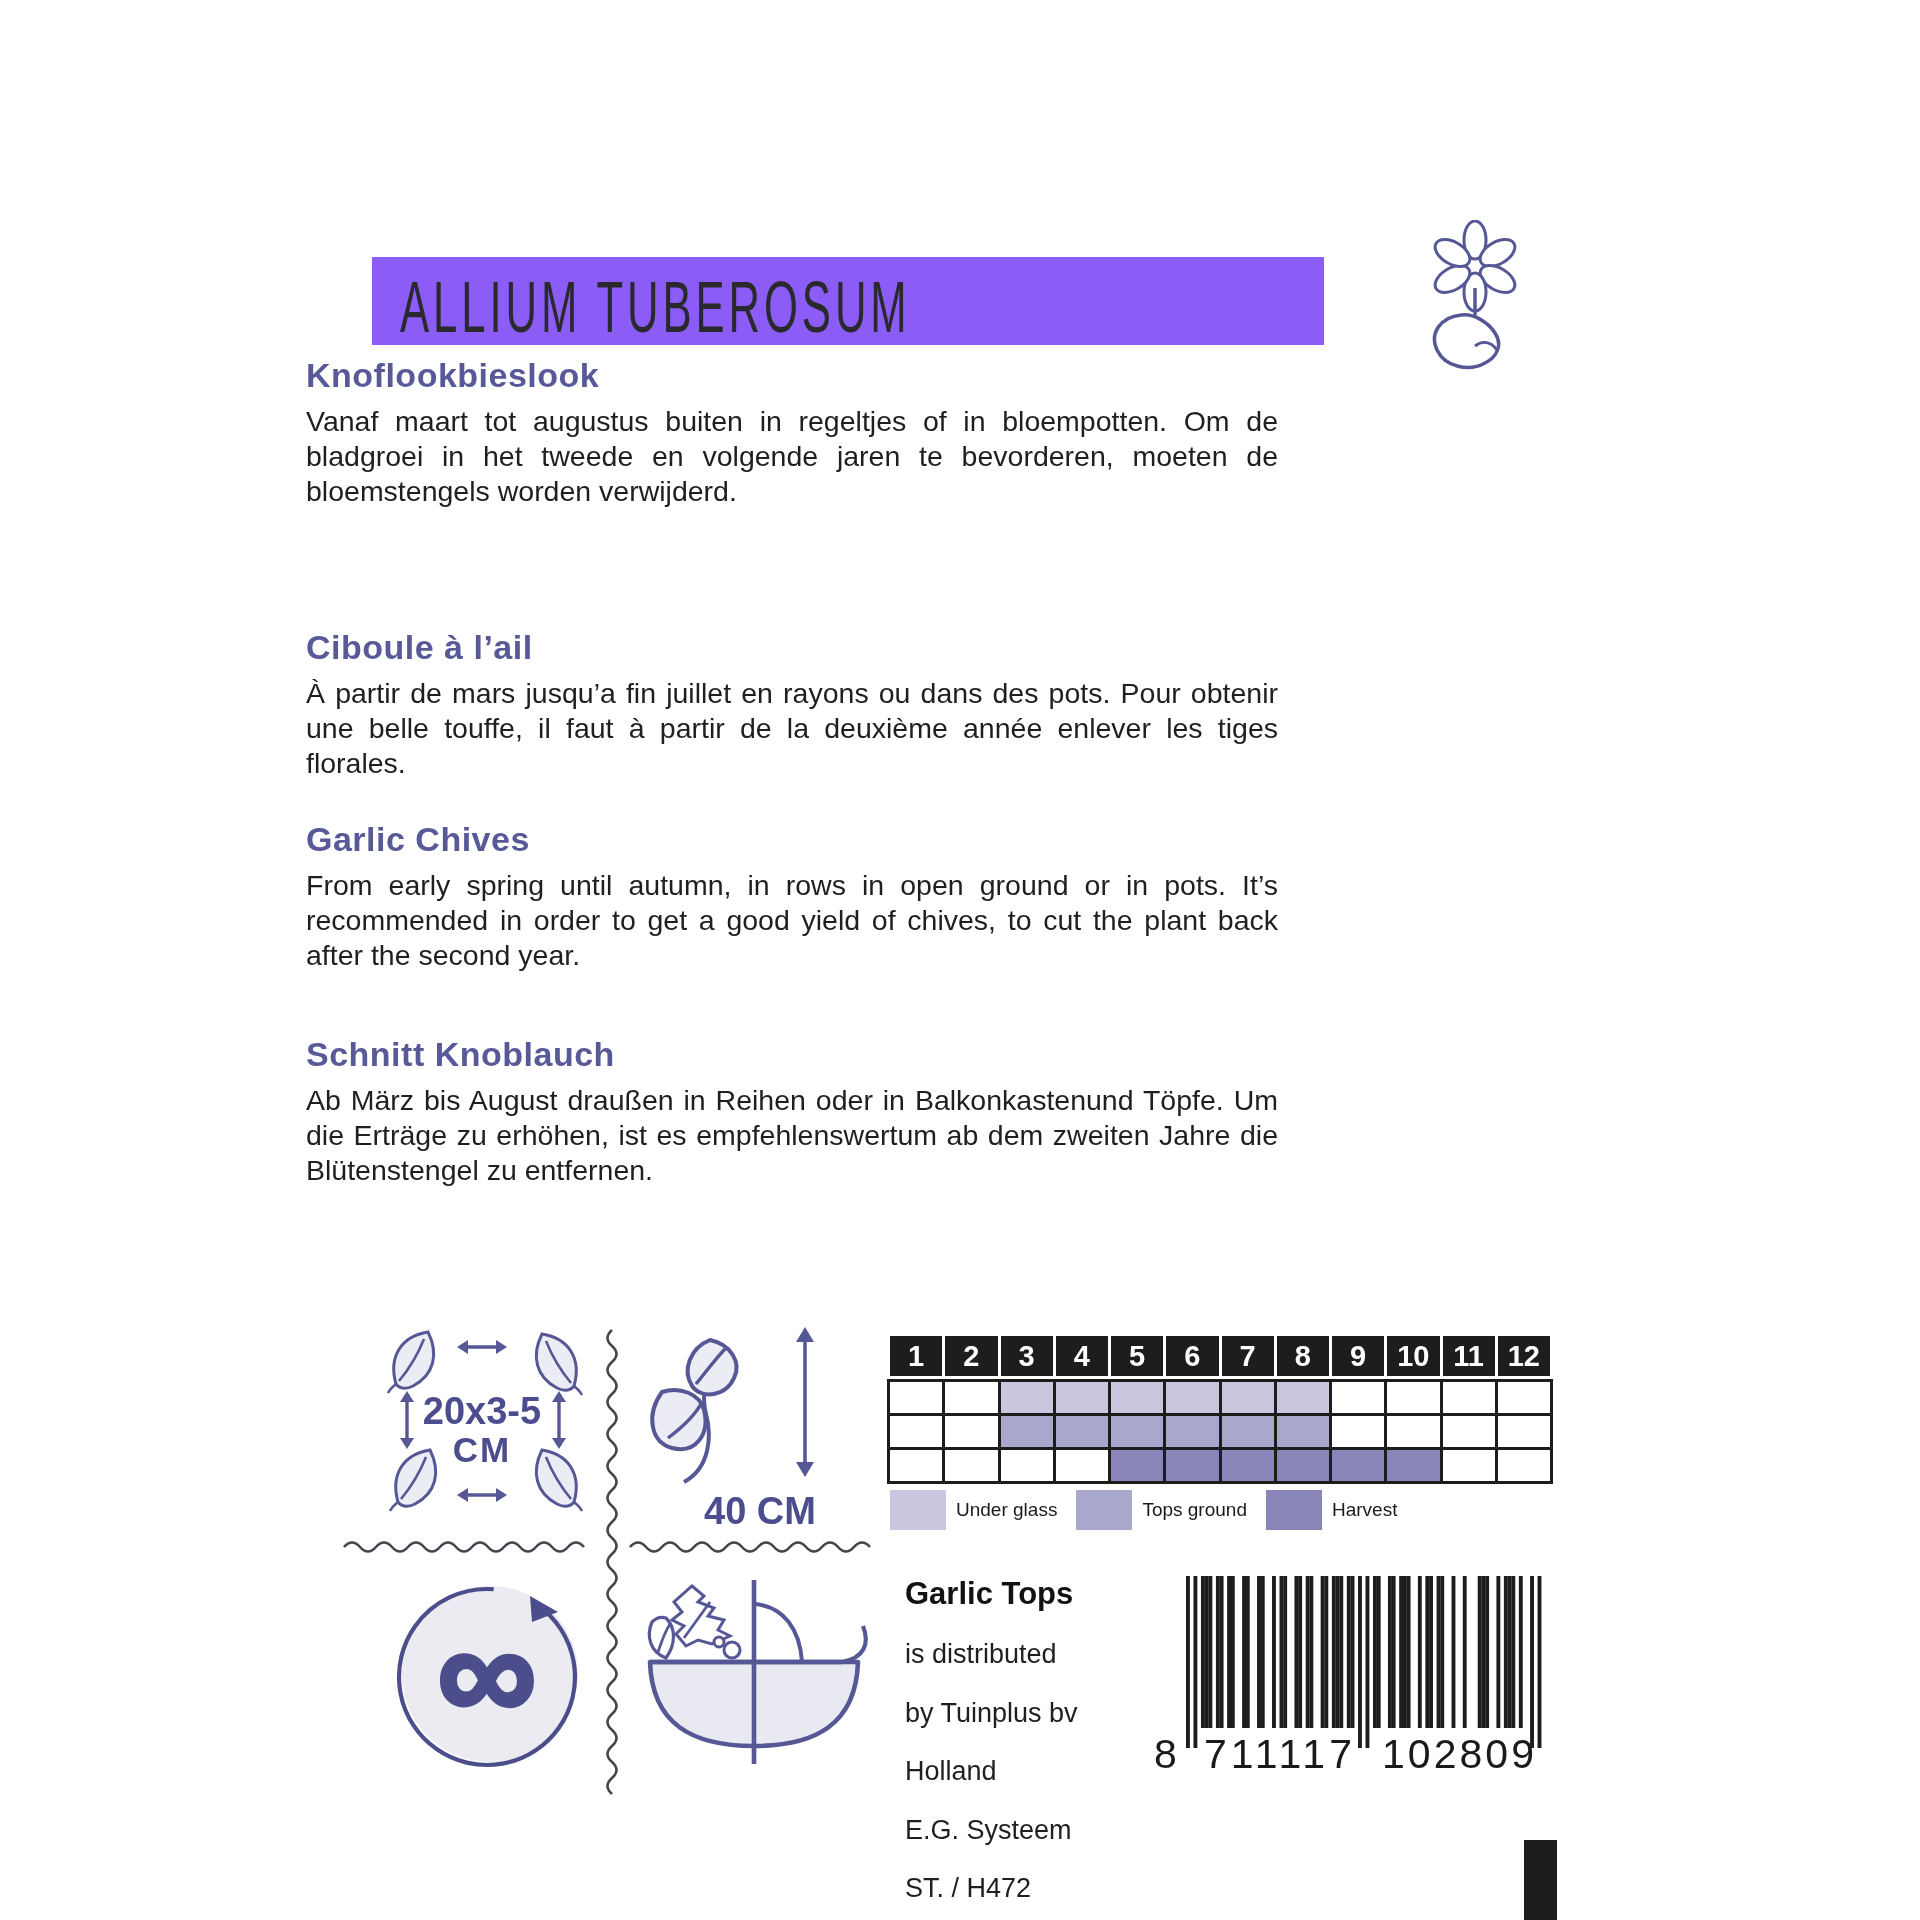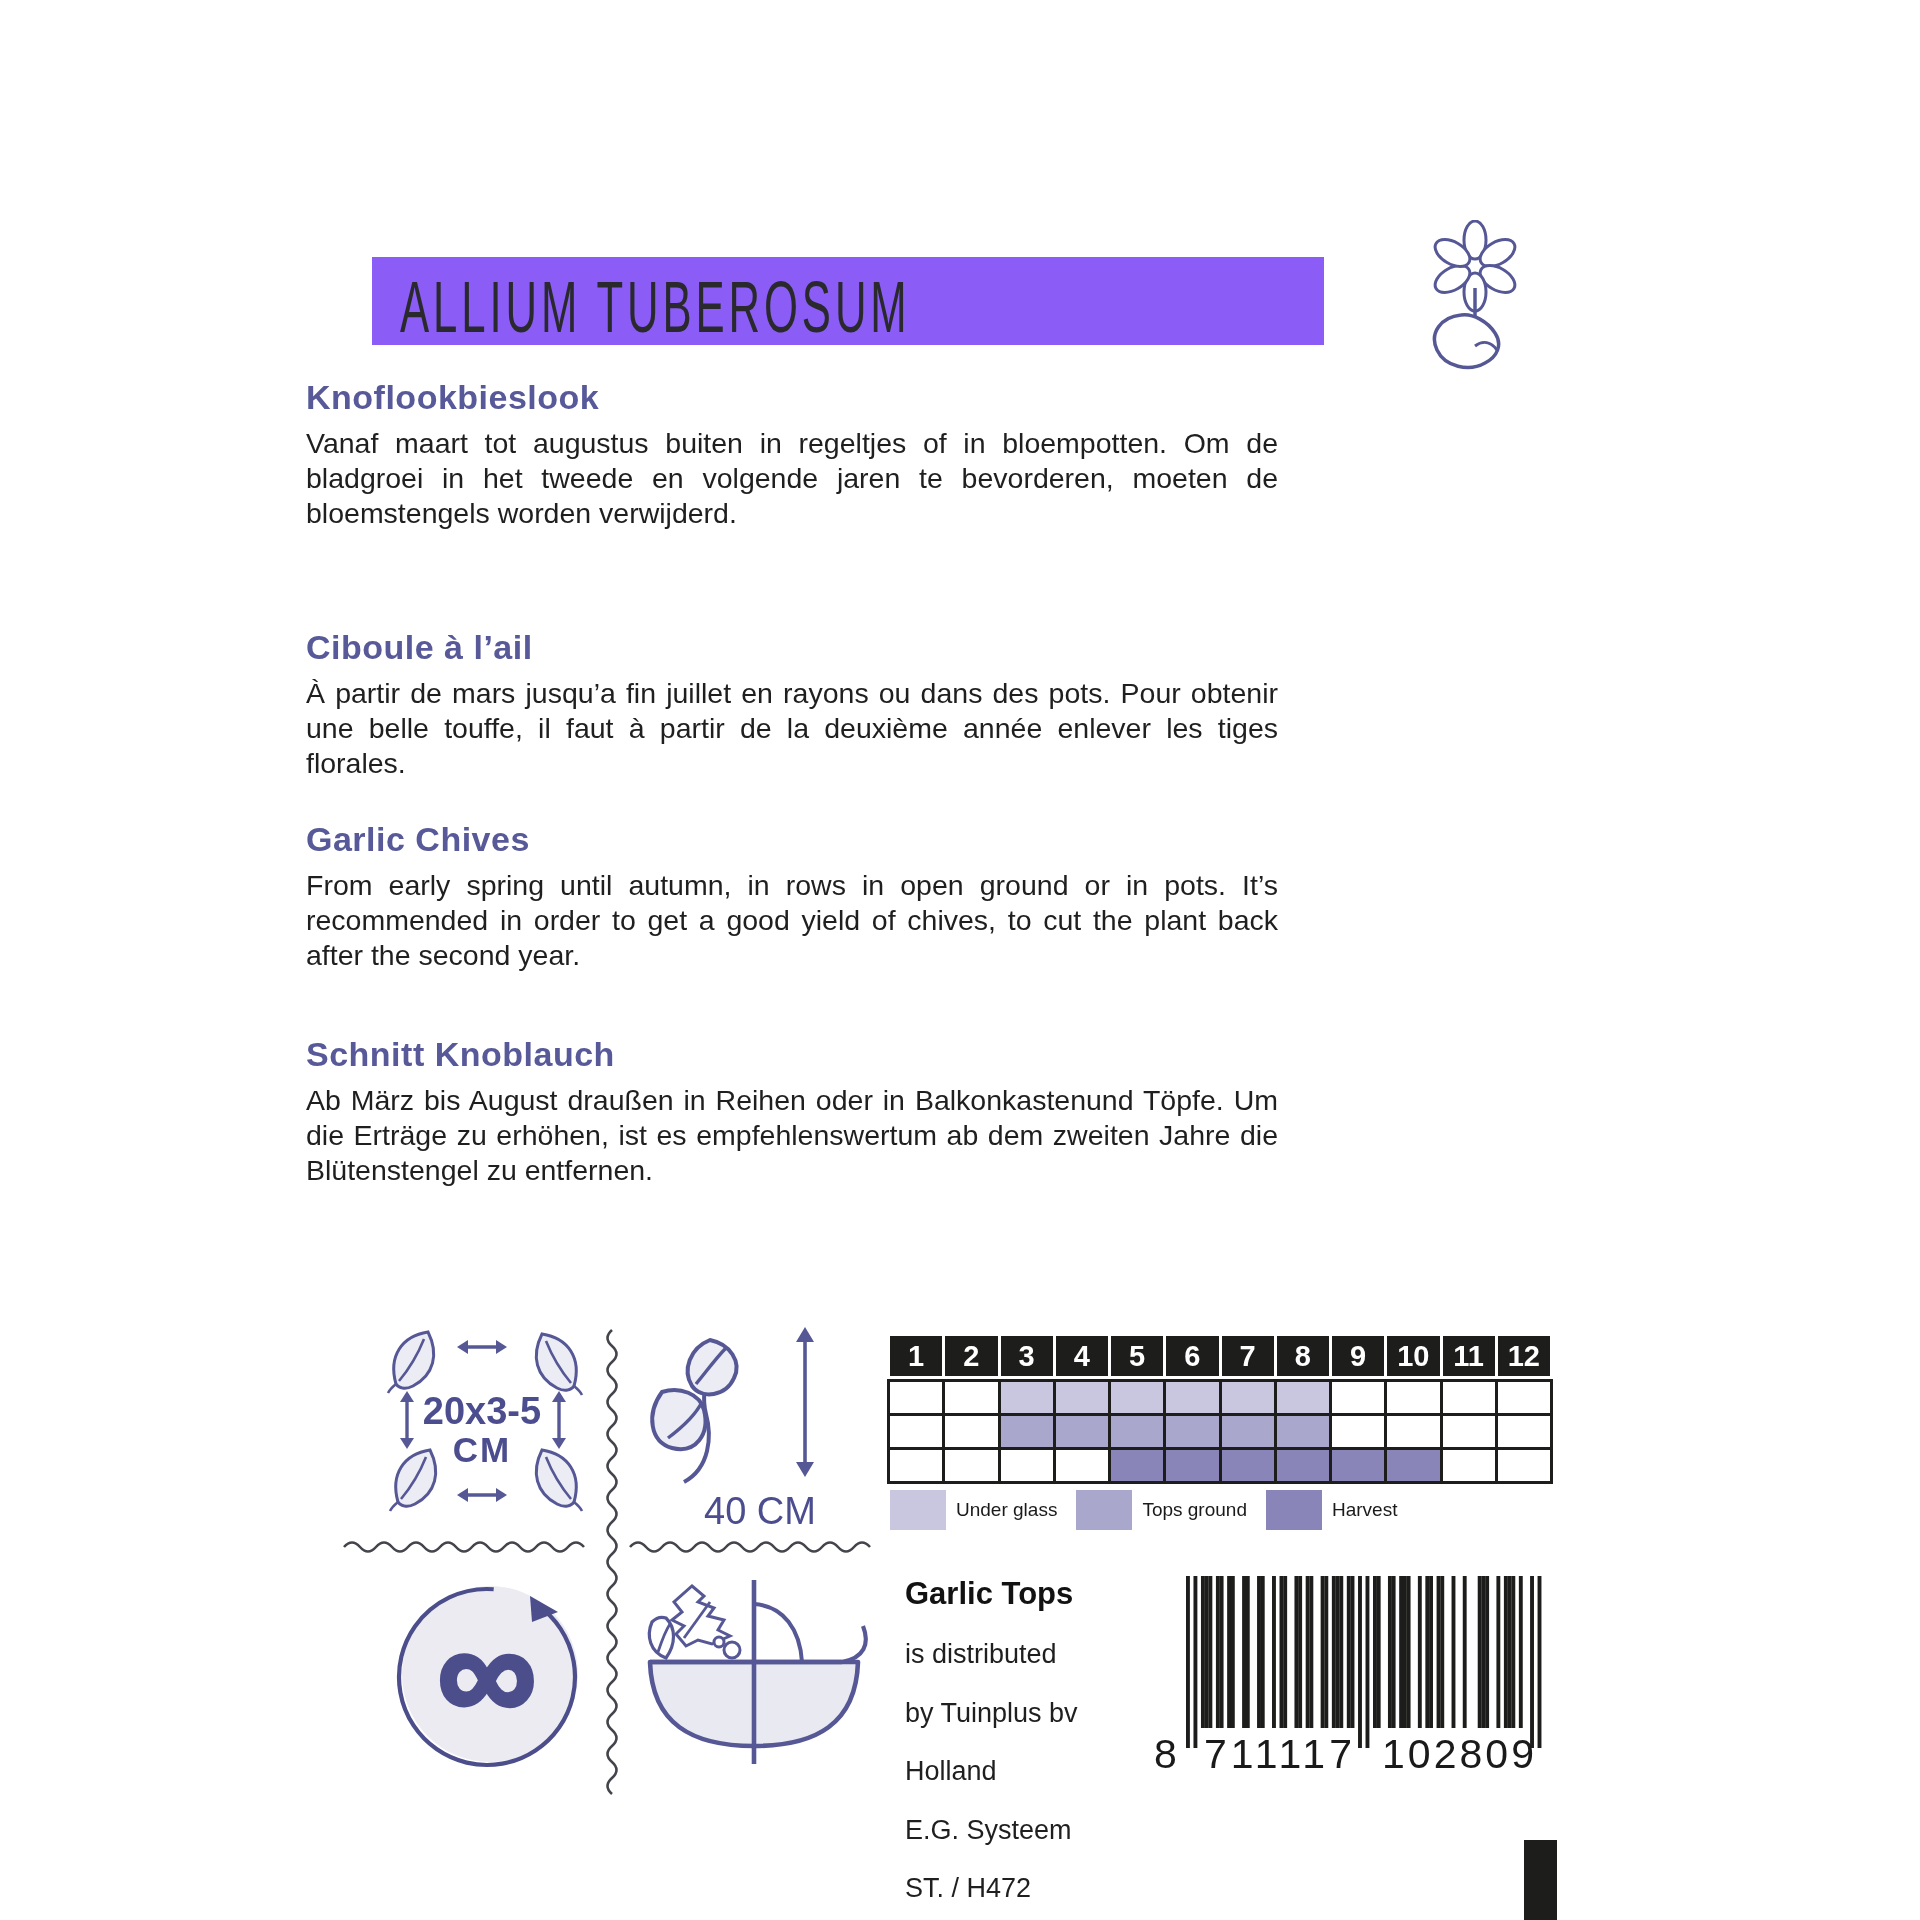--- a/index.html
+++ b/index.html
@@ -10,32 +10,32 @@
   .banner{position:absolute;left:372px;top:257px;width:952px;height:88px;background:#8b5cf6;}
   .title{position:absolute;left:28px;top:8px;font-size:56px;color:#2a2a2e;
          letter-spacing:5px;white-space:nowrap;transform:scale(0.78,1.28);
          transform-origin:left top;font-weight:normal;}
   .flower-icon{position:absolute;left:1415px;top:220px;}
 
   
   .section{position:absolute;left:306px;width:972px;}
   .section h2{margin:0;font-size:34px;font-weight:bold;color:#575999;letter-spacing:.5px;}
   .section p{margin:9px 0 0;font-size:28.5px;line-height:35px;text-align:justify;color:#1f1f1f;}
-  #sec0{top:378px;} #sec1{top:628px;} #sec2{top:820px;} #sec3{top:1035px;}
+  #sec0{top:356px;} #sec1{top:628px;} #sec2{top:820px;} #sec3{top:1035px;}
 
   
   .wavy{position:absolute;}
   .spacing-block{position:absolute;left:336px;top:1326px;width:256px;height:196px;}
   .spacing-block .leaf{position:absolute;}
   .ctext{position:absolute;left:86px;top:66px;width:120px;text-align:center;
          color:#4b4d8e;font-weight:bold;line-height:1.05;}
   .ctext .l1{font-size:38px;} .ctext .l2{font-size:35px;letter-spacing:2px;}
   .height-block{position:absolute;left:640px;top:1326px;width:225px;height:205px;}
   .height-label{position:absolute;left:30px;top:164px;width:180px;text-align:center;
-                font-size:38px;font-weight:normal;color:#4b4d8e;}
+                font-size:38px;font-weight:bold;color:#4b4d8e;}
 
   
   .calendar-head{position:absolute;left:890px;top:1336px;width:660px;display:grid;
                  grid-template-columns:repeat(12,1fr);gap:3px;background:#ffffff;}
   .cal-hcell{height:40px;background:#1d1d1b;color:#fff;font-size:29px;font-weight:bold;
              display:flex;align-items:center;justify-content:center;}
   .calendar-grid{position:absolute;left:887px;top:1379px;width:660px;display:grid;
                  grid-template-columns:repeat(12,1fr);grid-auto-rows:31px;gap:3px;
                  background:#1d1d1b;border:3px solid #1d1d1b;}
   .cal-cell{background:#ffffff;}

